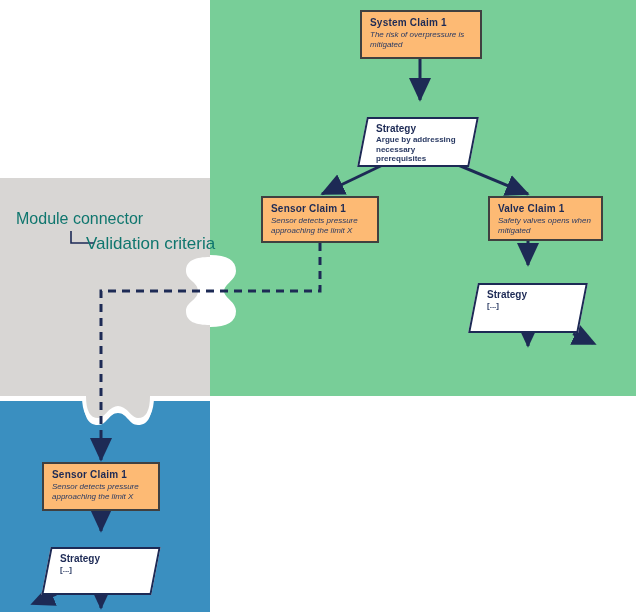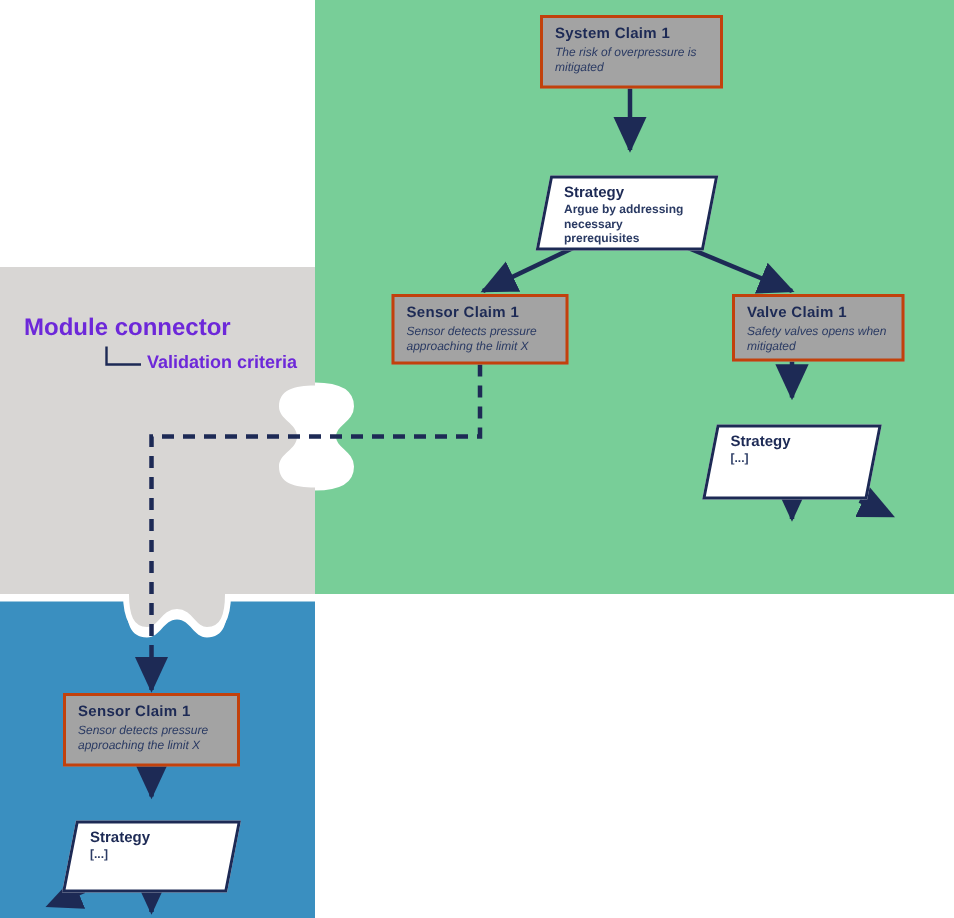--- a/index.html
+++ b/index.html
@@ -20,22 +20,22 @@
   svg.overlay {
     position: absolute;
     left: 0;
     top: 0;
     width: 636px;
     height: 612px;
     overflow: visible;
   }
   .node {
     position: absolute;
-    background: #a3a3a3;
-    border: 2px solid #c2410c;
+    background: #fdba74;
+    border: 2px solid #404040;
     box-sizing: border-box;
     padding: 5px 7px 4px 8px;
   }
   .node .title {
     font-weight: bold;
     font-size: 10px;
     color: #1d2a55;
     letter-spacing: 0.2px;
     line-height: 12px;
     margin-bottom: 1px;
@@ -72,32 +72,31 @@
     line-height: 12px;
   }
   .para .body {
     font-size: 8px;
     color: #2a3a63;
     line-height: 9.5px;
     font-weight: bold;
   }
   .caption {
     position: absolute;
-    color: #6d28d9;
-    font-weight: bold;
+    color: #0f766e;
   }
   #module-connector-label {
     left: 16px;
     top: 210px;
     font-size: 16px;
   }
   #validation-criteria-label {
-    left: 98px;
+    left: 86px;
     top: 234px;
-    font-size: 12px;
+    font-size: 17px;
   }
 </style>
 </head>
 <body>
 
 <div id="canvas">
 
   <svg class="overlay" viewBox="0 0 636 612">
 
     <path fill="#78ce98" d="M 210 0

